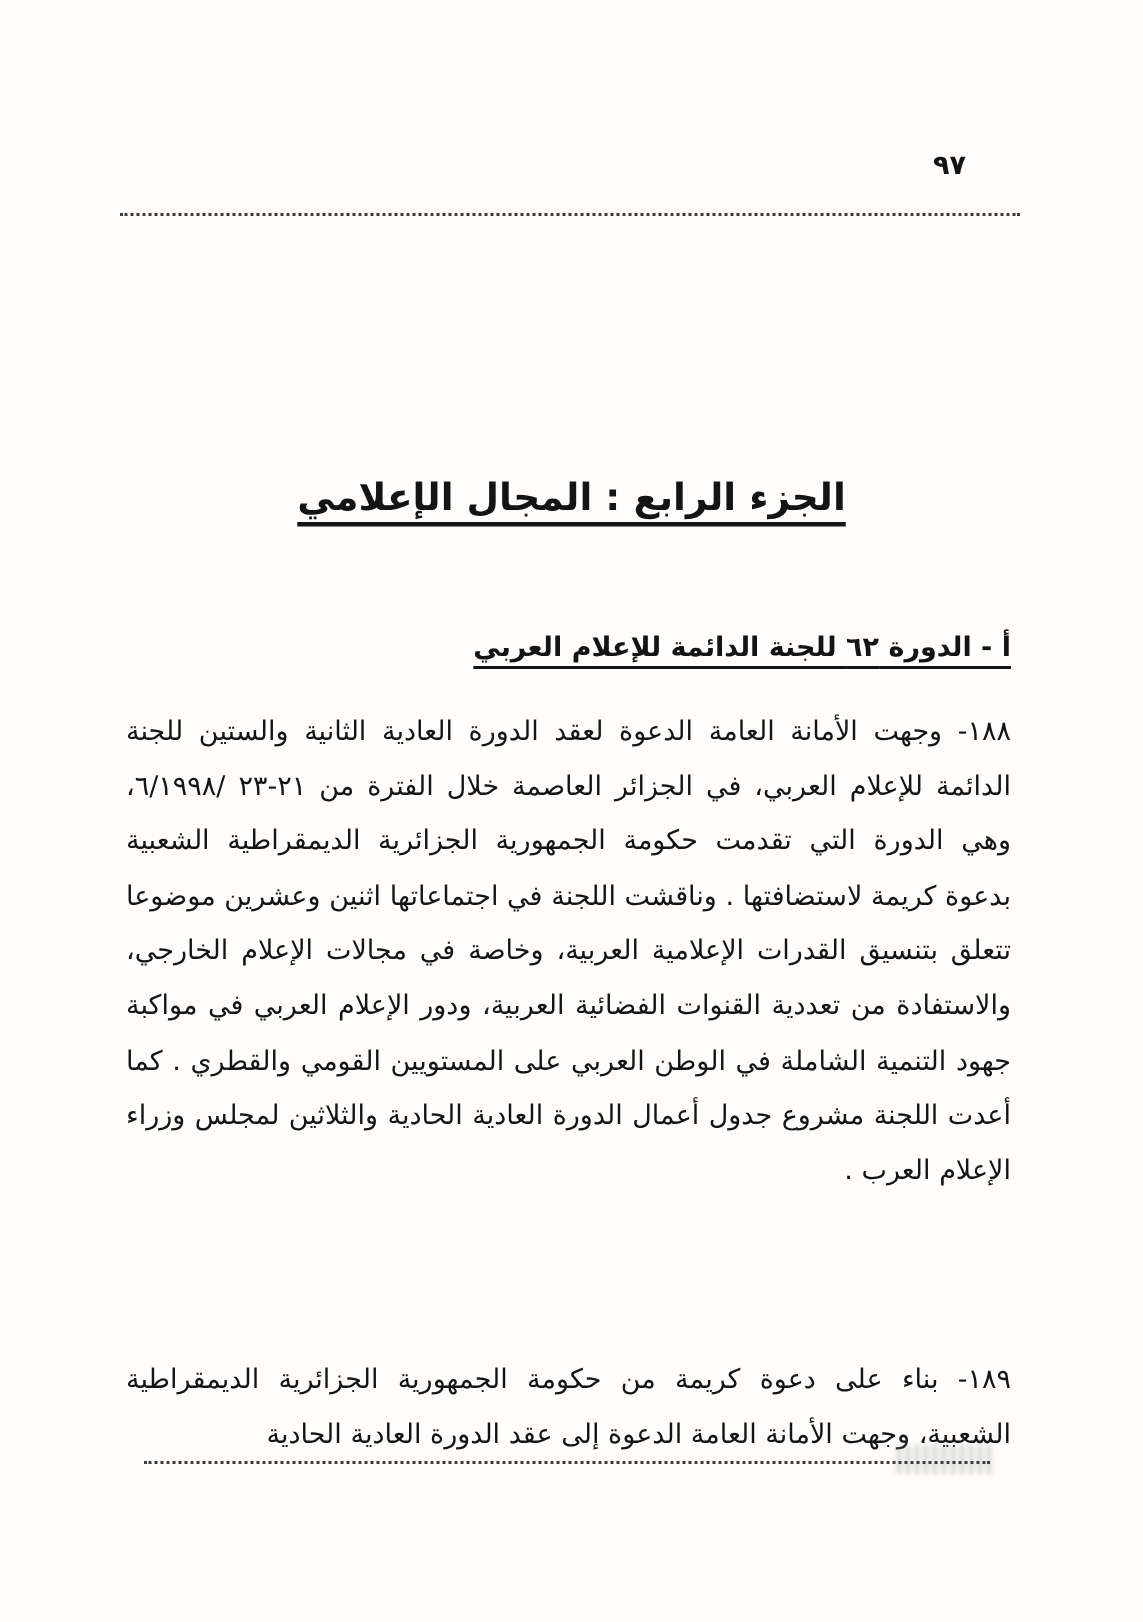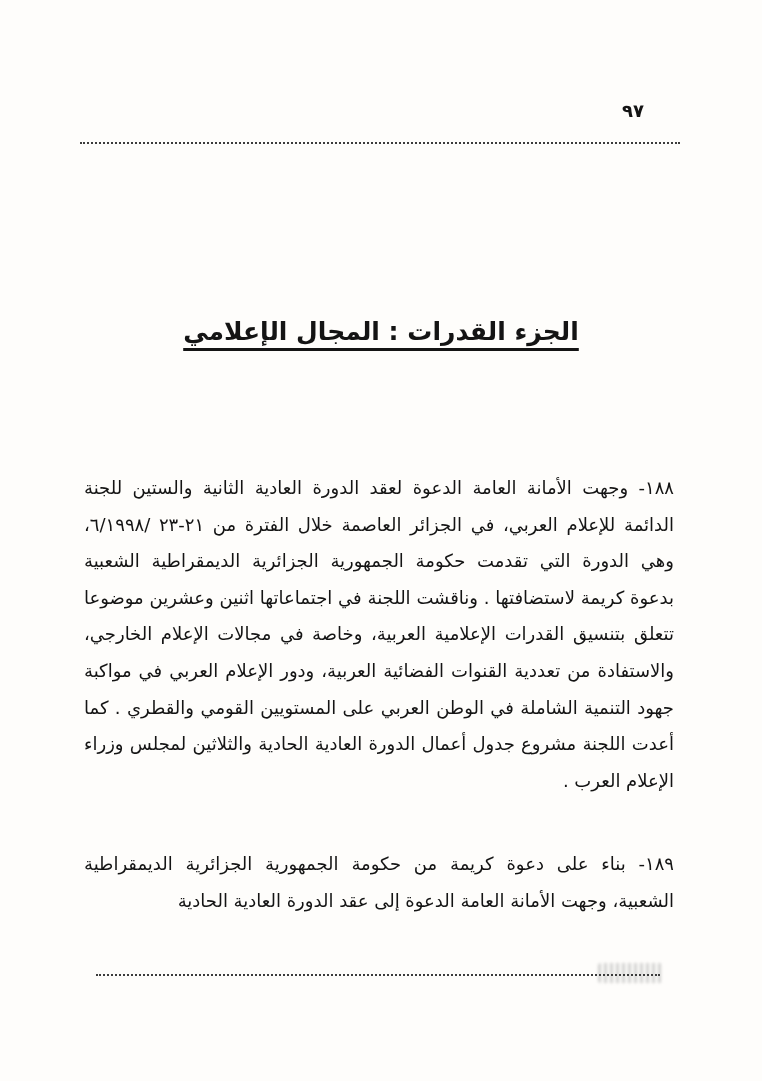--- a/index.html
+++ b/index.html
@@ -70,21 +70,21 @@
   .section-a-heading { top: 406px; right: 88px; }
   .section-b-heading { top: 822px; right: 176px; }
   .body-paragraph {
     position: absolute;
     font-size: 18px;
     line-height: 36.6px;
     text-align: justify;
     text-justify: inter-word;
   }
   .paragraph-188 { top: 452px; right: 88px; left: 84px; }
-  .paragraph-189 { top: 828px; right: 88px; left: 84px; }
+  .paragraph-189 { top: 884px; right: 88px; left: 84px; }
   .footer-smudge {
     position: absolute;
     top: 963px;
     right: 100px;
     width: 64px;
     height: 20px;
     background:
       repeating-linear-gradient(90deg, #9a9a9a 0 3px, transparent 3px 6px);
     filter: blur(1.6px);
     opacity: 0.45;
@@ -94,22 +94,23 @@
 </head>
 <body>
 
 <div class="page">
 
   <div class="page-number">٩٧</div>
 
   <hr class="rule rule-top">
 
 
-  <h1 class="part-heading">الجزء القدرات : المجال الإعلامي</h1>
+  <h1 class="part-heading">الجزء الرابع : المجال الإعلامي</h1>
 
+  <h2 class="section-heading section-a-heading">أ - الدورة ٦٢ للجنة الدائمة للإعلام العربي</h2>
 
   <p class="body-paragraph paragraph-188">١٨٨- وجهت الأمانة العامة الدعوة لعقد الدورة العادية الثانية والستين للجنة الدائمة للإعلام العربي، في الجزائر العاصمة خلال الفترة من ٢١-٢٣ /٦/١٩٩٨، وهي الدورة التي تقدمت حكومة الجمهورية الجزائرية الديمقراطية الشعبية بدعوة كريمة لاستضافتها . وناقشت اللجنة في اجتماعاتها اثنين وعشرين موضوعا تتعلق بتنسيق القدرات الإعلامية العربية، وخاصة في مجالات الإعلام الخارجي، والاستفادة من تعددية القنوات الفضائية العربية، ودور الإعلام العربي في مواكبة جهود التنمية الشاملة في الوطن العربي على المستويين القومي والقطري . كما أعدت اللجنة مشروع جدول أعمال الدورة العادية الحادية والثلاثين لمجلس وزراء الإعلام العرب .</p>
 
 
   <p class="body-paragraph paragraph-189">١٨٩- بناء على دعوة كريمة من حكومة الجمهورية الجزائرية الديمقراطية الشعبية، وجهت الأمانة العامة الدعوة إلى عقد الدورة العادية الحادية</p>
 
   <div class="footer-smudge"></div>
 
   <hr class="rule rule-bottom">
 

